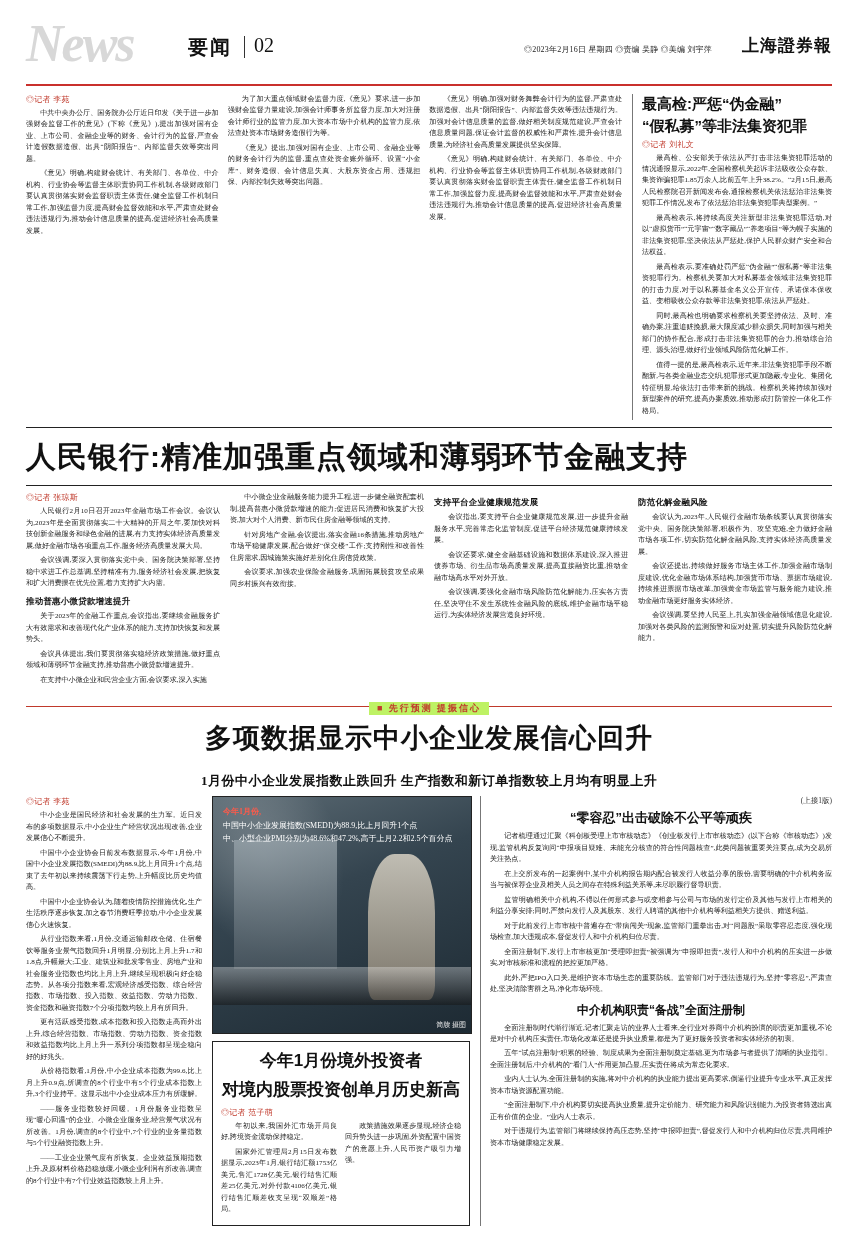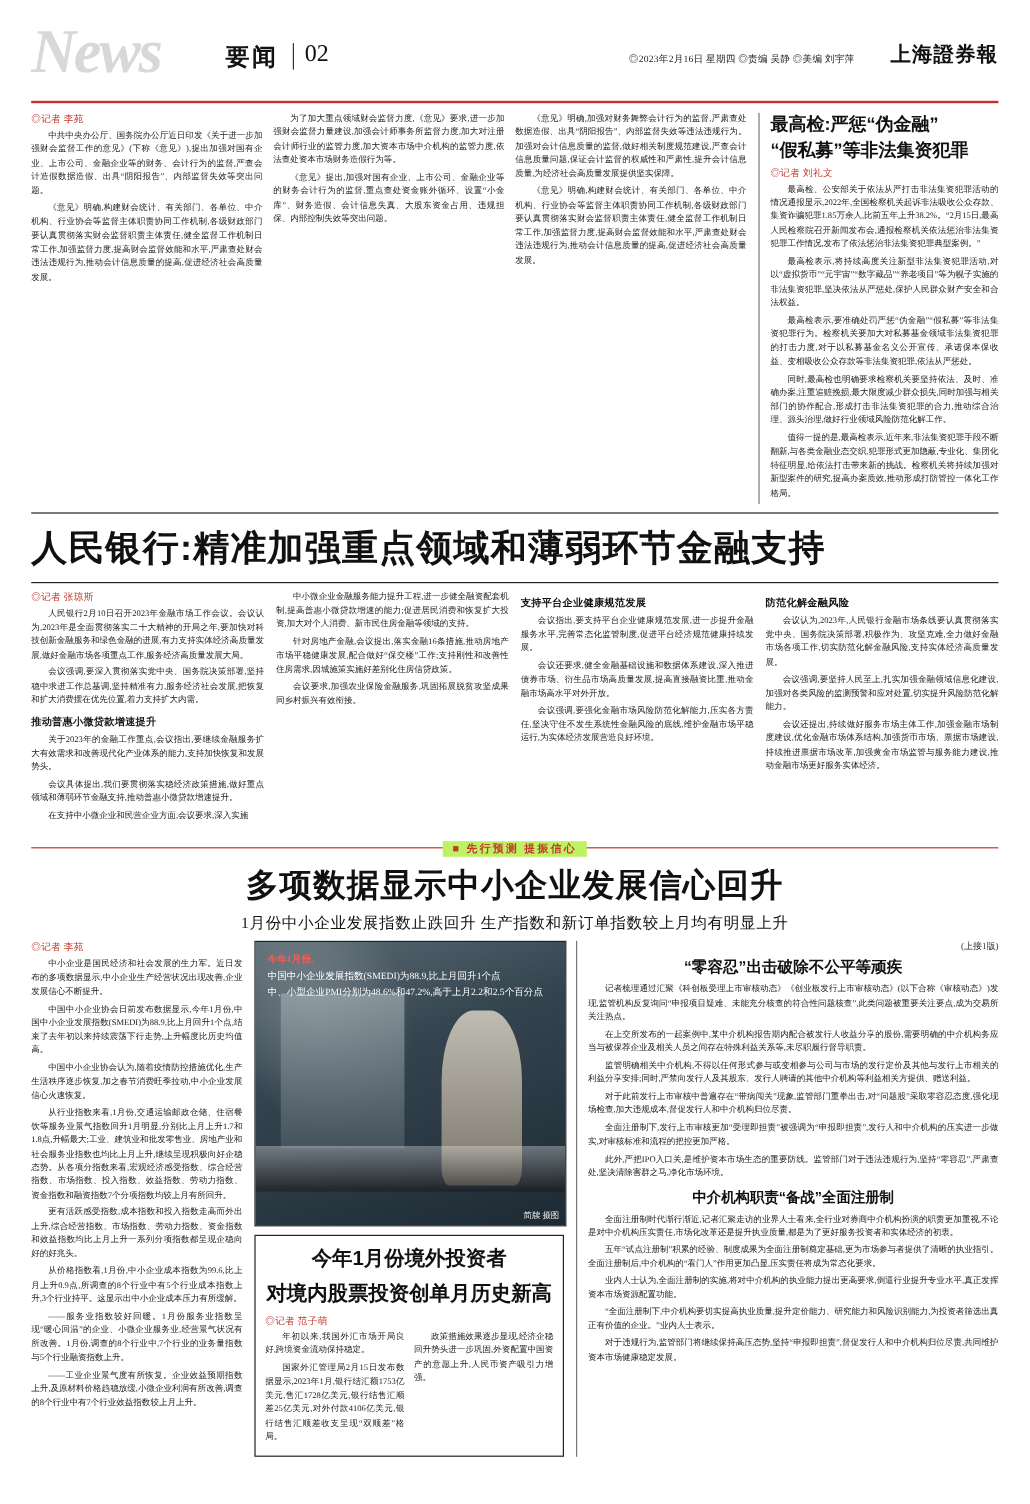--- a/index.html
+++ b/index.html
@@ -148,21 +148,21 @@
   }
   .kicker-rule{
     position:absolute;left:0;right:0;top:50%;height:1px;background:#c0392b;z-index:1;
   }
   .feature-title{
     text-align:center;
     font-size:27px;font-weight:bold;margin-top:5px;letter-spacing:1px;
     font-family:"Liberation Sans", sans-serif;
   }
   .feature-sub{
-    text-align:center;font-size:13px;font-weight:normal;margin-top:4px;letter-spacing:.5px;
+    text-align:center;font-size:13px;font-weight:bold;margin-top:16px;letter-spacing:.5px;
   }
   .bottomzone{
     display:flex;gap:10px;margin-top:6px;
   }
   .bz-left{flex:0 0 176px;}
   .bz-mid{flex:0 0 258px;}
   .bz-right{flex:1 1 auto;border-left:1px solid #777;padding-left:9px;}
   
   .photo{
     width:100%;height:236px;
@@ -302,22 +302,22 @@
       <div class="bodytext">
         <p>会议指出,要支持平台企业健康规范发展,进一步提升金融服务水平,完善常态化监管制度,促进平台经济规范健康持续发展。</p>
         <p>会议还要求,健全金融基础设施和数据体系建设,深入推进债券市场、衍生品市场高质量发展,提高直接融资比重,推动金融市场高水平对外开放。</p>
         <p>会议强调,要强化金融市场风险防范化解能力,压实各方责任,坚决守住不发生系统性金融风险的底线,维护金融市场平稳运行,为实体经济发展营造良好环境。</p>
       </div>
     </div>
     <div class="col">
       <div class="subhead">防范化解金融风险</div>
       <div class="bodytext">
         <p>会议认为,2023年,人民银行金融市场条线要认真贯彻落实党中央、国务院决策部署,积极作为、攻坚克难,全力做好金融市场各项工作,切实防范化解金融风险,支持实体经济高质量发展。</p>
+        <p>会议还提出,持续做好服务市场主体工作,加强金融市场制度建设,优化金融市场体系结构,加强货币市场、票据市场建设,持续推进票据市场改革,加强黄金市场监管与服务能力建设,推动金融市场更好服务实体经济。</p>
         <p>会议强调,要坚持人民至上,扎实加强金融领域信息化建设,加强对各类风险的监测预警和应对处置,切实提升风险防范化解能力。</p>
-        <p>会议还提出,持续做好服务市场主体工作,加强金融市场制度建设,优化金融市场体系结构,加强货币市场、票据市场建设,持续推进票据市场改革,加强黄金市场监管与服务能力建设,推动金融市场更好服务实体经济。</p>
       </div>
     </div>
   </div>
 
   <div class="featurehead">
     <div class="kicker-rule"></div>
     <span class="kicker">■ 先行预测  提振信心</span>
   </div>
   <div class="feature-title">多项数据显示中小企业发展信心回升</div>
   <div class="feature-sub">1月份中小企业发展指数止跌回升  生产指数和新订单指数较上月均有明显上升</div>

